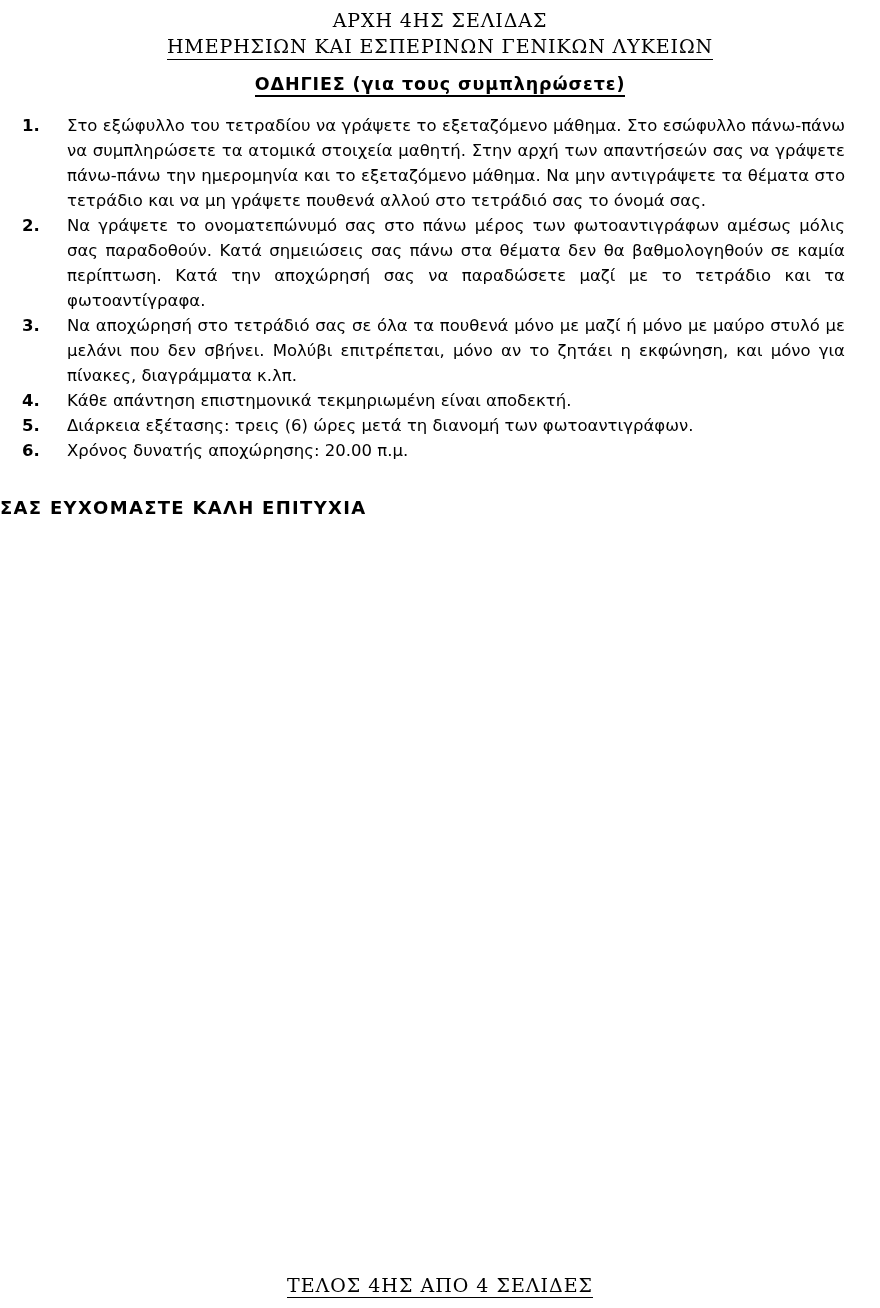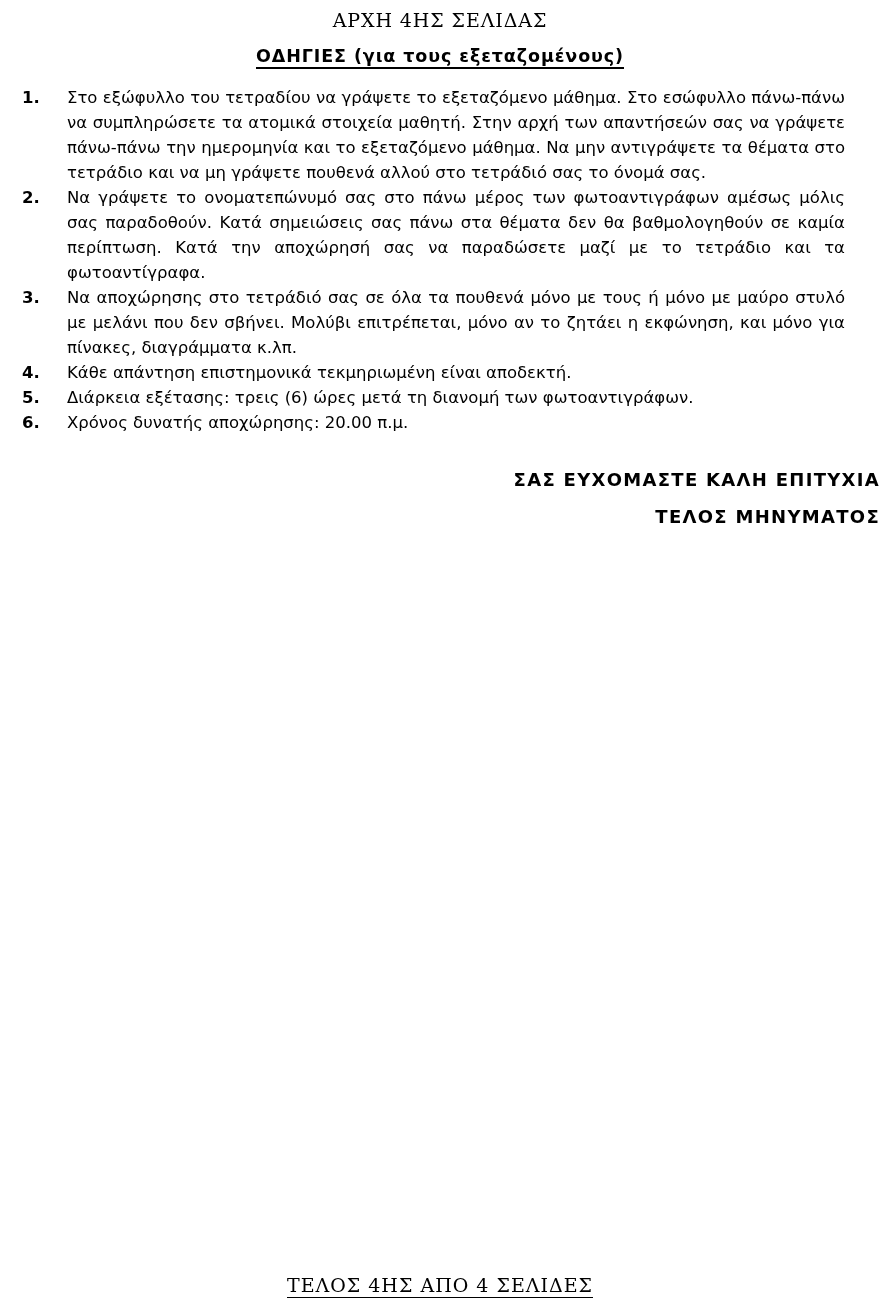--- a/index.html
+++ b/index.html
@@ -84,21 +84,21 @@
   .li-body.just {
     text-align: justify;
     text-align-last: left;
   }
   .li-body b {
     font-weight: normal;
   }
 
   
   .closing {
-    text-align: right;
+    text-align: left;
     margin-top: 26px;
   }
   .closing-line {
     font-family: "DejaVu Sans", sans-serif;
     font-weight: bold;
     font-size: 18px;
     letter-spacing: 1.3px;
     line-height: 37px;
   }
 
@@ -119,55 +119,55 @@
     padding-bottom: 1px;
   }
 </style>
 </head>
 <body>
 
 <div class="page">
 
   <div class="hdr">
     <div class="hdr-line1">ΑΡΧΗ 4ΗΣ ΣΕΛΙΔΑΣ</div>
+    <div><span class="hdr-line2">ΗΜΕΡΗΣΙΩΝ ΚΑΙ ΕΣΠΕΡΙΝΩΝ ΓΕΝΙΚΩΝ ΛΥΚΕΙΩΝ</span></div>
   </div>
 
   <div class="odigies-wrap">
-    <span class="odigies">ΟΔΗΓΙΕΣ (για τους εξεταζομένους)</span>
+    <span class="odigies">ΟΔΗΓΙΕΣ (για τους συμπληρώσετε)</span>
   </div>
 
   <div class="list">
       <div class="li">
         <span class="li-num">1.</span>
         <div class="li-body just"><b>Στο εξώφυλλο</b><span> του τετραδίου να γράψετε το εξεταζόμενο μάθημα. </span><b>Στο εσώφυλλο πάνω-πάνω</b><span> να συμπληρώσετε τα ατομικά στοιχεία μαθητή. </span><b>Στην αρχή των απαντήσεών σας</b><span> να γράψετε πάνω-πάνω την ημερομηνία και το εξεταζόμενο μάθημα. </span><b>Να μην αντιγράψετε</b><span> τα θέματα στο τετράδιο και </span><b>να μη γράψετε</b><span> πουθενά αλλού στο τετράδιό σας το όνομά σας.</span></div>
       </div>
       <div class="li">
         <span class="li-num">2.</span>
         <div class="li-body just"><span>Να γράψετε το ονοματεπώνυμό σας στο πάνω μέρος των φωτοαντιγράφων αμέσως μόλις σας παραδοθούν. </span><b>Κατά σημειώσεις σας πάνω στα θέματα δεν θα βαθμολογηθούν σε καμία περίπτωση</b><span>. Κατά την αποχώρησή σας να παραδώσετε μαζί με το τετράδιο και τα φωτοαντίγραφα.</span></div>
       </div>
       <div class="li">
         <span class="li-num">3.</span>
-        <div class="li-body just"><span>Να αποχώρησης </span><b>στο τετράδιό σας</b><span> σε όλα τα πουθενά </span><b>μόνο</b><span> με τους ή </span><b>μόνο</b><span> με μαύρο στυλό με μελάνι που δεν σβήνει. Μολύβι επιτρέπεται, </span><b>μόνο</b><span> αν το ζητάει η εκφώνηση, και </span><b>μόνο</b><span> για πίνακες, διαγράμματα κ.λπ.</span></div>
+        <div class="li-body just"><span>Να αποχώρησή </span><b>στο τετράδιό σας</b><span> σε όλα τα πουθενά </span><b>μόνο</b><span> με μαζί ή </span><b>μόνο</b><span> με μαύρο στυλό με μελάνι που δεν σβήνει. Μολύβι επιτρέπεται, </span><b>μόνο</b><span> αν το ζητάει η εκφώνηση, και </span><b>μόνο</b><span> για πίνακες, διαγράμματα κ.λπ.</span></div>
       </div>
       <div class="li">
         <span class="li-num">4.</span>
         <div class="li-body"><span>Κάθε απάντηση επιστημονικά τεκμηριωμένη είναι αποδεκτή.</span></div>
       </div>
       <div class="li">
         <span class="li-num">5.</span>
         <div class="li-body"><span>Διάρκεια εξέτασης: τρεις (6) ώρες μετά τη διανομή των φωτοαντιγράφων.</span></div>
       </div>
       <div class="li">
         <span class="li-num">6.</span>
         <div class="li-body"><span>Χρόνος δυνατής αποχώρησης: 20.00 π.μ.</span></div>
       </div>
     </div>
 
   <div class="closing">
     <div class="closing-line">ΣΑΣ ΕΥΧΟΜΑΣΤΕ ΚΑΛΗ ΕΠΙΤΥΧΙΑ</div>
-    <div class="closing-line">ΤΕΛΟΣ ΜΗΝΥΜΑΤΟΣ</div>
   </div>
 
   <div class="footer">
     <span class="footer-text">ΤΕΛΟΣ 4ΗΣ ΑΠΟ 4 ΣΕΛΙΔΕΣ</span>
   </div>
 
 </div>
 
 </body></html>

